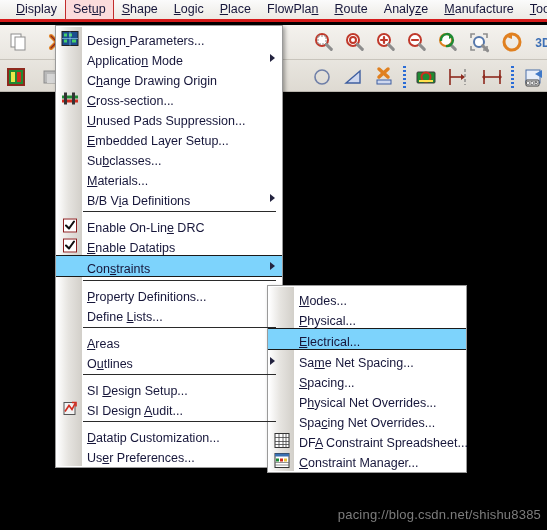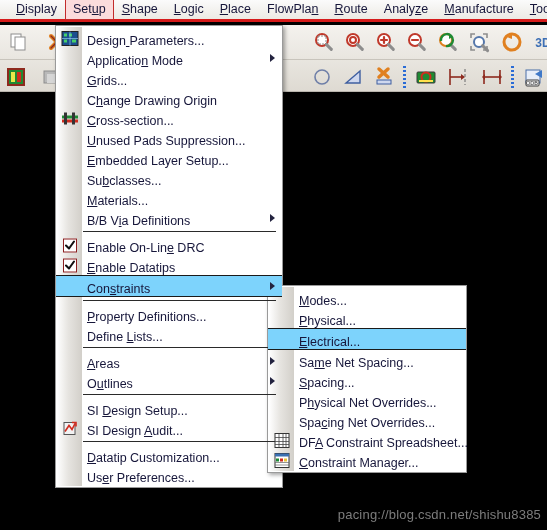--- a/index.html
+++ b/index.html
@@ -431,23 +431,20 @@
             </g>
           </svg>
         </span>
         <span>Design<u> </u>Parameters...</span>
       </div>
       <div class="mi">
         <span>Applicatio<u>n</u> Mode</span>
         <span class="arrow"></span>
       </div>
       <div class="mi">
-        <span><u>G</u>rids...</span>
-      </div>
-      <div class="mi">
         <span>C<u>h</u>ange Drawing Origin</span>
       </div>
       <div class="mi">
         <span class="micon">
           <svg width="18" height="16" viewBox="0 0 18 16">
             <rect x="1" y="5" width="16" height="3" fill="#1f8a33"></rect>
             <rect x="1" y="9" width="16" height="3" fill="#d02b1e"></rect>
             <rect x="3" y="2" width="3" height="12" fill="#333"></rect>
             <rect x="11" y="2" width="3" height="12" fill="#333"></rect>
           </svg>

